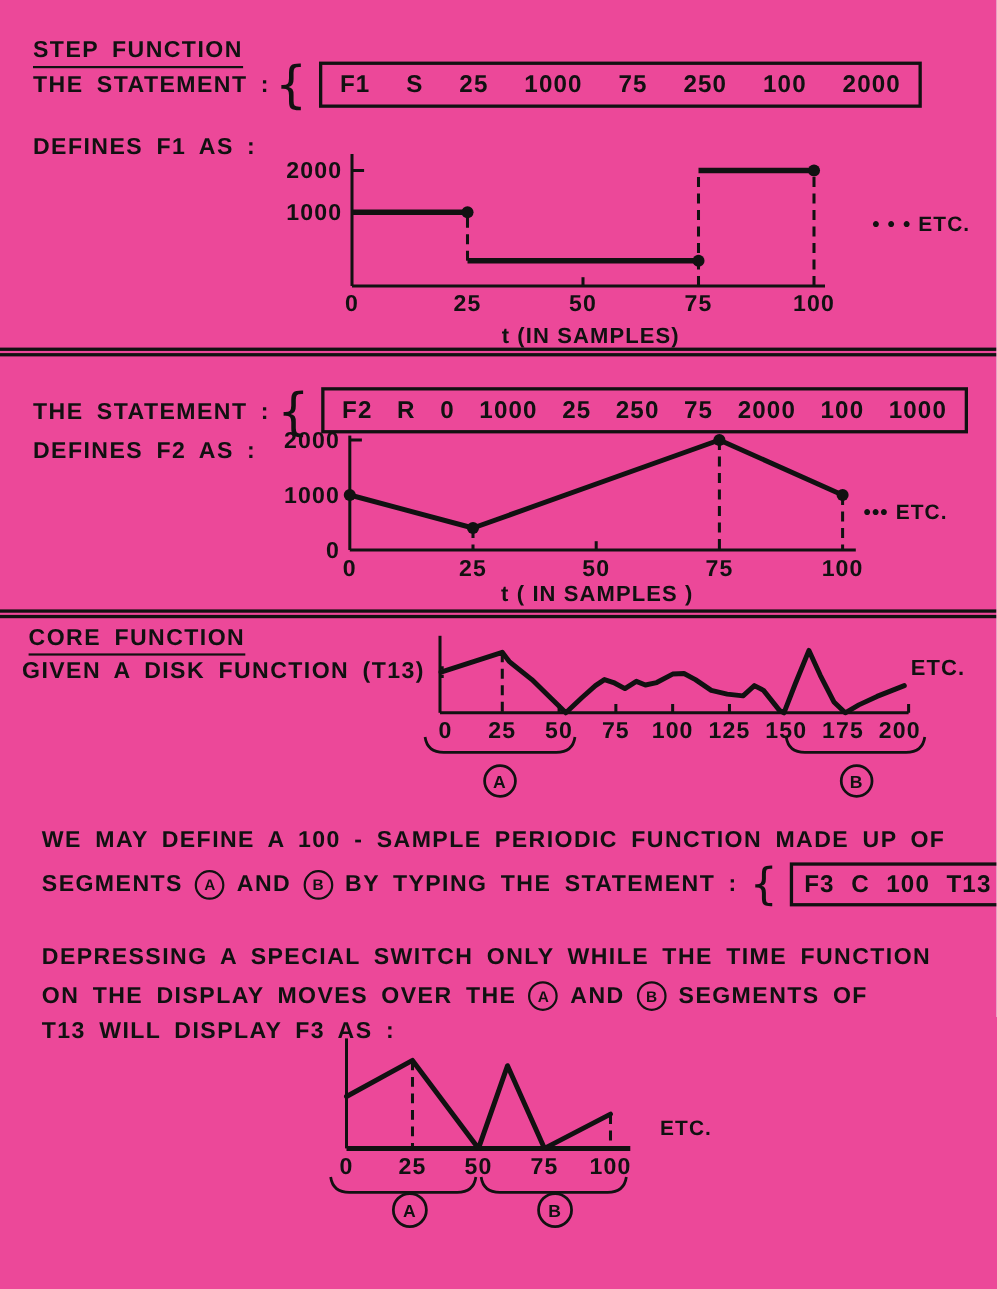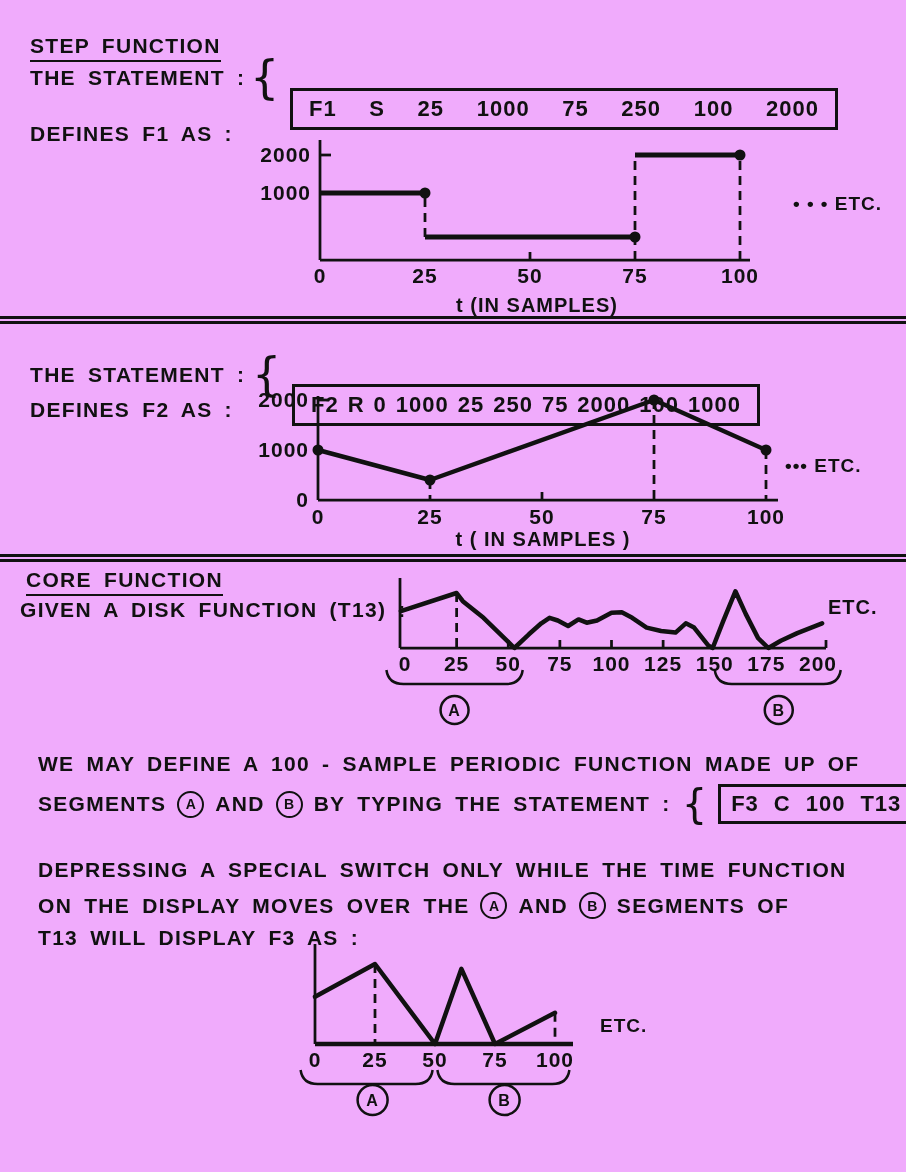--- a/index.html
+++ b/index.html
@@ -1,25 +1,25 @@
 <!DOCTYPE html>
 <html><head>
 <meta charset="utf-8">
 <style>
   html,body{margin:0;padding:0;background:#e8e8e8;}
-  #page{position:relative;width:906px;height:1172px;background:#f0abfc;overflow:hidden;
+  #page{position:relative;width:906px;height:1172px;background:#ec4899;overflow:hidden;
         font-family:"Liberation Sans",sans-serif;color:#111;}
   .txt{position:absolute;font-weight:700;font-size:21px;letter-spacing:1.3px;word-spacing:5px;
        white-space:nowrap;color:#111;}
   .sec-title{border-bottom:2.5px solid #111;padding-bottom:2px;}
   .brace{position:absolute;font-family:"DejaVu Sans",sans-serif;font-weight:400;font-size:46px;
          line-height:1;color:#111;}
   .stmt-box{position:absolute;border:3px solid #111;box-sizing:border-box;display:flex;
             align-items:center;justify-content:space-between;padding:0 16px;
-            font-weight:700;font-size:22px;letter-spacing:1px;margin-top:32px;}
+            font-weight:700;font-size:22px;letter-spacing:1px;}
   .stmt-box .tok{white-space:nowrap;}
   .sep{position:absolute;left:0;width:906px;height:8px;box-sizing:border-box;
        border-top:3px solid #111;border-bottom:3px solid #111;}
   .row{display:flex;align-items:center;gap:11px;}
   .circ{display:inline-flex;width:23px;height:23px;border:2.5px solid #111;border-radius:50%;
         align-items:center;justify-content:center;font-size:14px;font-weight:700;
         letter-spacing:0;flex:0 0 auto;}
   .brace-inline{font-family:"DejaVu Sans",sans-serif;font-weight:400;font-size:40px;
                 line-height:0.9;letter-spacing:0;word-spacing:0;}
   .stmt-box-inline{display:inline-flex;border:3px solid #111;padding:4px 10px;gap:15px;
@@ -71,21 +71,21 @@
       <circle cx="495" cy="25" r="5.5" fill="#111"></circle>
       <line x1="180" y1="107" x2="180" y2="63" stroke="#111" stroke-width="2.75" stroke-dasharray="9 6"></line>
       <line x1="390" y1="130" x2="390" y2="25" stroke="#111" stroke-width="2.75" stroke-dasharray="9 6"></line>
       <line x1="495" y1="130" x2="495" y2="25" stroke="#111" stroke-width="2.75" stroke-dasharray="9 6"></line>
     </svg>
 
   <div class="sep" style="top:316px"></div>
 
   <div class="txt" style="left:30px;top:363px">THE STATEMENT :</div>
   <div class="brace" style="left:252px;top:351px">{</div>
-  <div class="stmt-box" style="left:292px;top:352px;width:468px;height:42px">
+  <div class="stmt-box" style="left:292px;top:352px;width:588px;height:42px">
       <span class="tok">F2</span>
       <span class="tok">R</span>
       <span class="tok">0</span>
       <span class="tok">1000</span>
       <span class="tok">25</span>
       <span class="tok">250</span>
       <span class="tok">75</span>
       <span class="tok">2000</span>
       <span class="tok">100</span>
       <span class="tok">1000</span>

